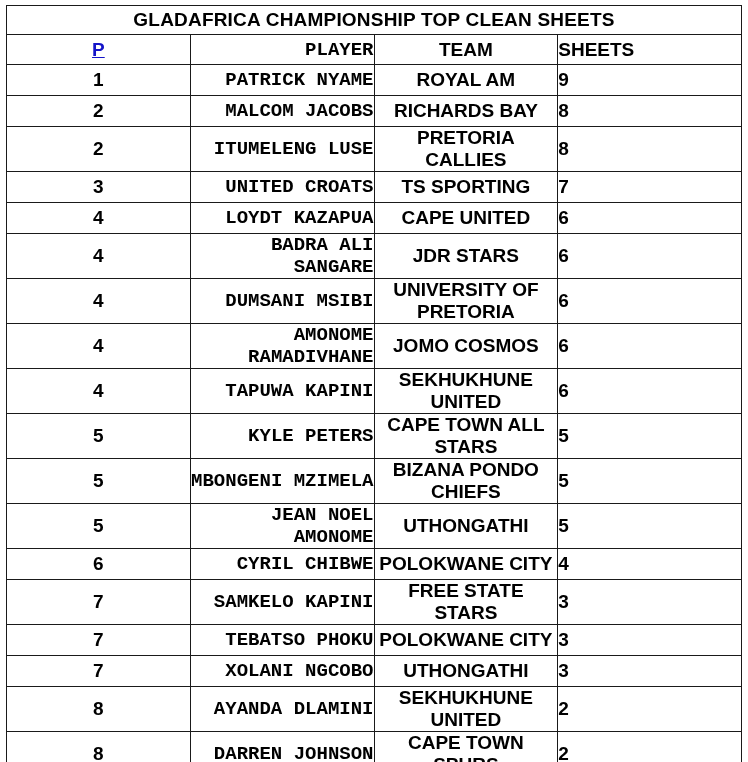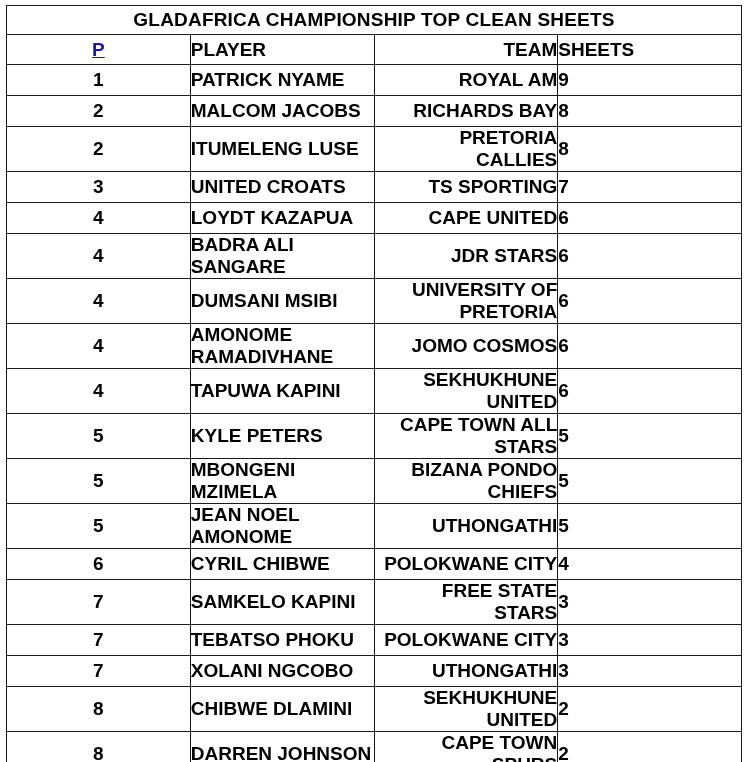--- a/index.html
+++ b/index.html
@@ -58,26 +58,27 @@
   }
   .row-cell {
     font-size: 19px;
     height: 30px;
   }
   .c-pos {
     text-align: center;
     width: 24px;
   }
   .c-player {
-    text-align: left;
+    text-align: right;
     padding-left: 5px;
     width: 290px;
+    font-family: Liberation Mono, monospace;
   }
   .c-team {
-    text-align: right;
+    text-align: center;
     padding-left: 5px;
   }
   .c-sheets {
     text-align: left;
     width: 96px;
   }
 </style>
 </head>
 <body>
 
@@ -184,21 +185,21 @@
           <td class="row-cell c-sheets">3</td>
         </tr>
         <tr>
           <td class="row-cell c-pos">7</td>
           <td class="row-cell c-player">XOLANI NGCOBO</td>
           <td class="row-cell c-team">UTHONGATHI</td>
           <td class="row-cell c-sheets">3</td>
         </tr>
         <tr>
           <td class="row-cell c-pos">8</td>
-          <td class="row-cell c-player">CHIBWE DLAMINI</td>
+          <td class="row-cell c-player">AYANDA DLAMINI</td>
           <td class="row-cell c-team">SEKHUKHUNE UNITED</td>
           <td class="row-cell c-sheets">2</td>
         </tr>
         <tr>
           <td class="row-cell c-pos">8</td>
           <td class="row-cell c-player">DARREN JOHNSON</td>
           <td class="row-cell c-team">CAPE TOWN SPURS</td>
           <td class="row-cell c-sheets">2</td>
         </tr>
       </tbody>

